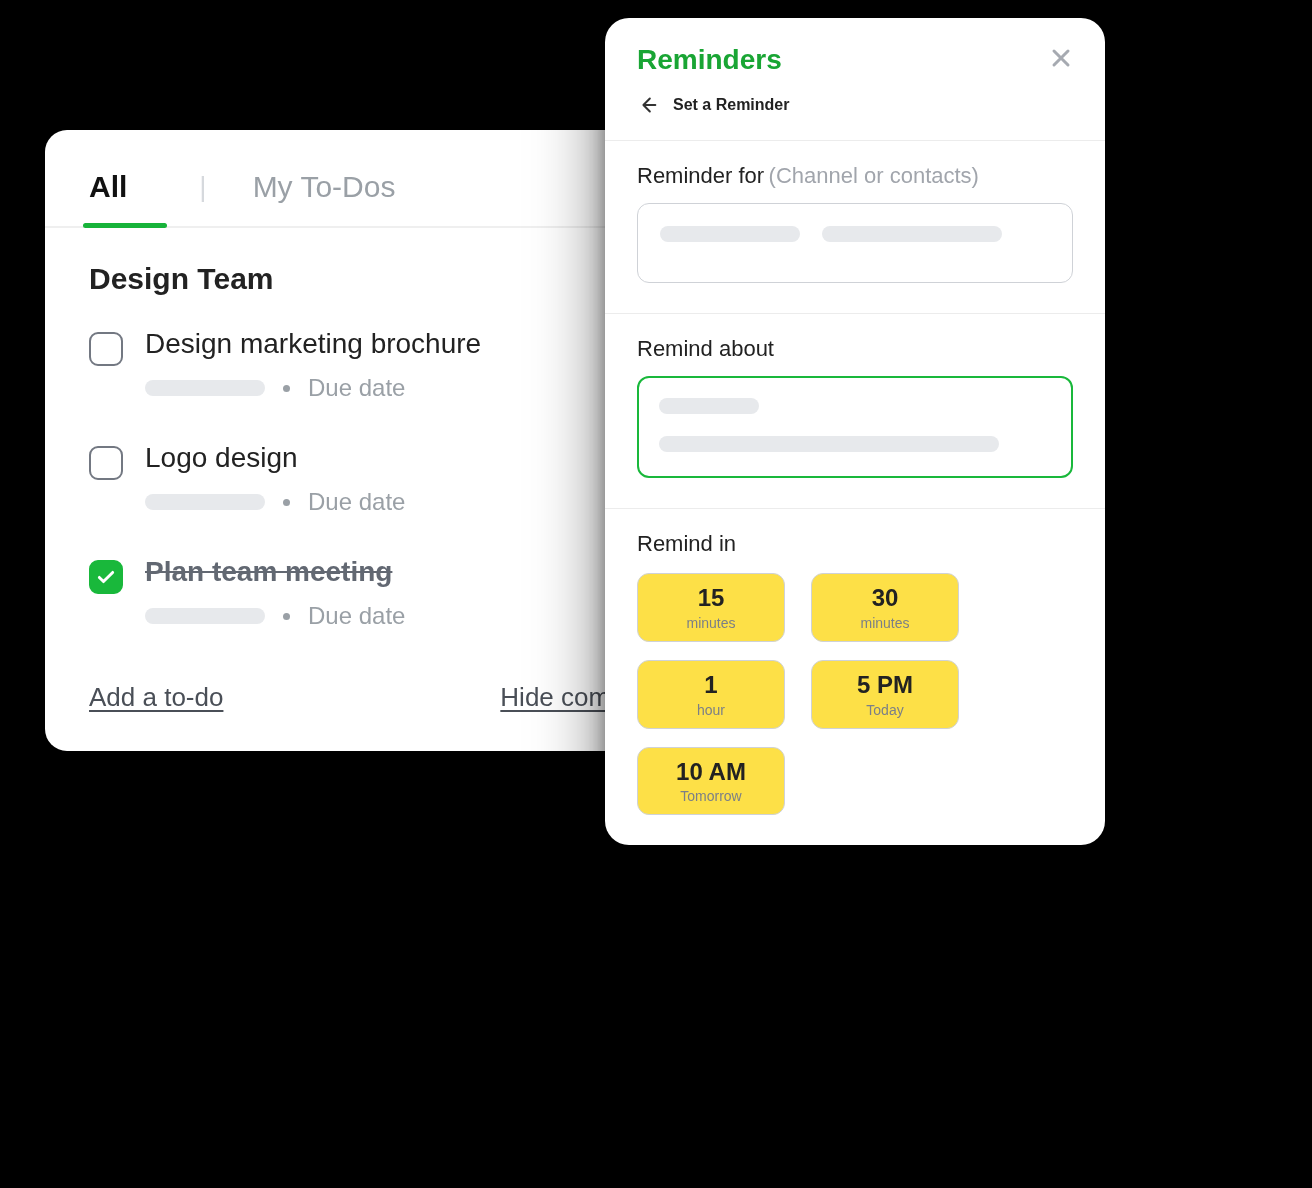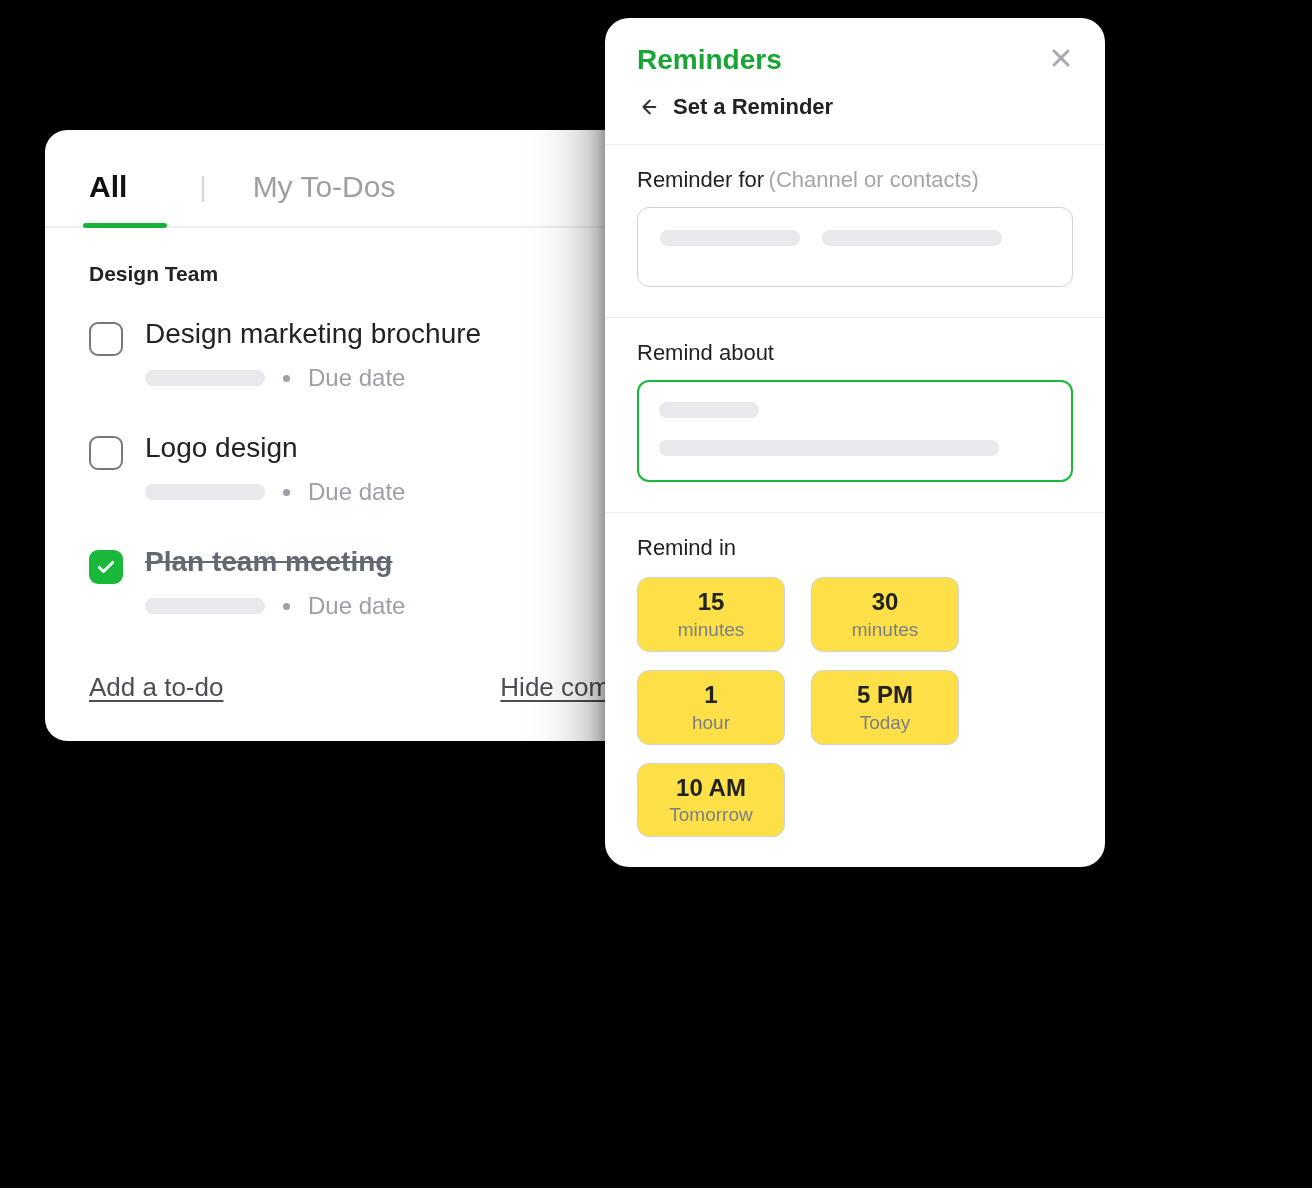--- a/index.html
+++ b/index.html
@@ -54,21 +54,21 @@
     background: #17b33a;
     border-radius: 3px;
   }
   .tab-sep {
     color: #d6d9dd;
     font-size: 28px;
     margin: 0 46px 18px 72px;
     font-weight: 300;
   }
   .section-title {
-    font-size: 21px;
+    font-size: 30px;
     font-weight: 700;
     color: #222;
     padding: 34px 44px 18px 44px;
   }
   .todo-list { padding: 0 44px 8px 44px; }
   .todo-item { display: flex; align-items: flex-start; gap: 22px; padding: 14px 0 26px 0; }
   .checkbox {
     width: 34px; height: 34px;
     border: 2.5px solid #737882;
     border-radius: 9px;
@@ -138,21 +138,21 @@
   .rem-sub {
     display: flex; align-items: center; gap: 14px;
     padding: 6px 32px 24px 32px;
     border-bottom: 1px solid #ececec;
   }
   .back-arrow {
     width: 22px; height: 22px; display: flex; align-items: center; justify-content: center;
     cursor: pointer;
   }
   .back-arrow svg { width: 22px; height: 22px; }
-  .rem-sub-text { font-size: 22px; font-weight: 600; color: #222; }
+  .rem-sub-text { font-size: 16px; font-weight: 600; color: #222; }
 
   .rem-section { padding: 22px 32px 30px 32px; border-bottom: 1px solid #ececec; }
   .rem-label { font-size: 22px; font-weight: 400; color: #222; display: inline; }
   .rem-hint { font-size: 22px; color: #a1a5ac; font-weight: 400; }
   .field-box {
     margin-top: 14px;
     border: 1.5px solid #cfd2d7;
     border-radius: 12px;
     padding: 22px 22px 40px 22px;
     display: flex; gap: 22px; flex-wrap: wrap;
@@ -178,21 +178,21 @@
   }
   .time-chip {
     border: 1.5px solid #cfd2d7;
     border-radius: 12px;
     padding: 10px 4px 10px 4px;
     text-align: center;
     cursor: pointer;
     background: #fde047;
   }
   .time-chip .big { font-size: 24px; font-weight: 600; color: #222; line-height: 1.2; }
-  .time-chip .small { font-size: 19px; color: #7b7f87; margin-top: 2px; }
+  .time-chip .small { font-size: 14px; color: #7b7f87; margin-top: 2px; }
 
   .rem-section.last { border-bottom: none; }
 </style>
 </head>
 <body>
 
 <div class="stage">
 
   <div class="todo-panel">
     <div class="tabs">

